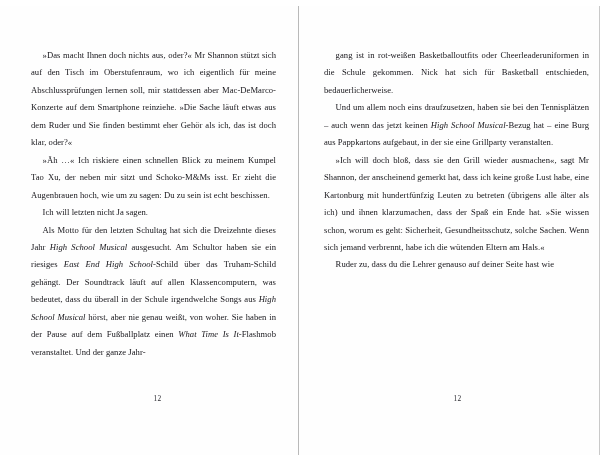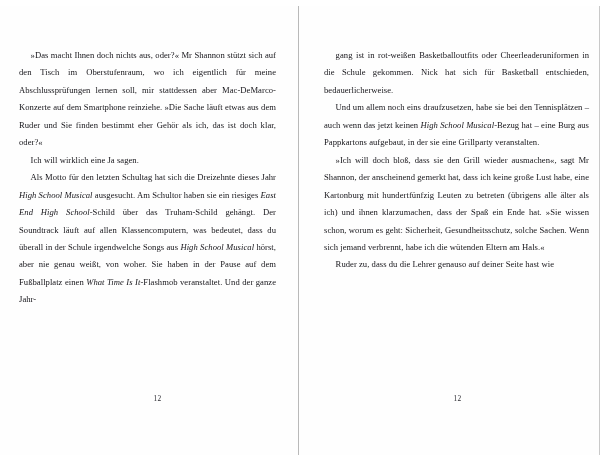--- a/index.html
+++ b/index.html
@@ -25,21 +25,21 @@
     position: relative;
     box-sizing: border-box;
     background: #fefefe;
     height: 449px;
     margin-top: 6px;
     overflow: hidden;
   }
   .page-left {
     width: 299px;
     border-right: 1px solid #b9b9b9;
-    padding: 0 22px 0 19px;
+    padding: 0 22px 0 31px;
   }
   .page-right {
     width: 301px;
     border-right: 1px solid #c9c9c9;
     padding: 0 10px 0 25px;
   }
   .page-body {
     margin-top: 41px;
   }
   p.para {
@@ -71,29 +71,30 @@
   }
 </style>
 </head>
 <body>
 
 <div class="book-spread">
 
   <div class="page page-left">
     <div class="page-body" id="left-body">
         <p class="para first"><span>»Das macht Ihnen doch nichts aus, oder?« Mr Shannon stützt sich auf den Tisch im Oberstufenraum, wo ich eigentlich für meine Abschlussprüfungen lernen soll, mir stattdessen aber Mac-DeMarco-Konzerte auf dem Smartphone reinziehe. »Die Sache läuft etwas aus dem Ruder und Sie finden bestimmt eher Gehör als ich, das ist doch klar, oder?«</span></p>
-        <p class="para"><span>Ich will wirklich eine Ja sagen.</span></p>
+        <p class="para"><span>»Äh …« Ich riskiere einen schnellen Blick zu meinem Kumpel Tao Xu, der neben mir sitzt und Schoko-M&amp;Ms isst. Er zieht die Augenbrauen hoch, wie um zu sagen: Du zu sein ist echt beschissen.</span></p>
+        <p class="para"><span>Ich will letzten nicht Ja sagen.</span></p>
         <p class="para"><span>Als Motto für den letzten Schultag hat sich die Dreizehnte dieses Jahr </span><em>High School Musical</em><span> ausgesucht. Am Schultor haben sie ein riesiges </span><em>East End High School</em><span>-Schild über das Truham-Schild gehängt. Der Soundtrack läuft auf allen Klassencomputern, was bedeutet, dass du überall in der Schule irgendwelche Songs aus </span><em>High School Musical</em><span> hörst, aber nie genau weißt, von woher. Sie haben in der Pause auf dem Fußballplatz einen </span><em>What Time Is It</em><span>-Flashmob veranstaltet. Und der ganze Jahr-</span></p>
       </div>
     <div class="page-number">12</div>
   </div>
 
   <div class="page page-right">
     <div class="page-body" id="right-body">
         <p class="para first"><span>gang ist in rot-weißen Basketballoutfits oder Cheerleaderuniformen in die Schule gekommen. Nick hat sich für Basketball entschieden, bedauerlicherweise.</span></p>
-        <p class="para"><span>Und um allem noch eins draufzusetzen, habe sie bei den Tennisplätzen – auch wenn das jetzt keinen </span><em>High School Musical</em><span>-Bezug hat – eine Burg aus Pappkartons aufgebaut, in der sie eine Grillparty veranstalten.</span></p>
+        <p class="para"><span>Und um allem noch eins draufzusetzen, haben sie bei den Tennisplätzen – auch wenn das jetzt keinen </span><em>High School Musical</em><span>-Bezug hat – eine Burg aus Pappkartons aufgebaut, in der sie eine Grillparty veranstalten.</span></p>
         <p class="para"><span>»Ich will doch bloß, dass sie den Grill wieder ausmachen«, sagt Mr Shannon, der anscheinend gemerkt hat, dass ich keine große Lust habe, eine Kartonburg mit hundertfünfzig Leuten zu betreten (übrigens alle älter als ich) und ihnen klarzumachen, dass der Spaß ein Ende hat. »Sie wissen schon, worum es geht: Sicherheit, Gesundheitsschutz, solche Sachen. Wenn sich jemand verbrennt, habe ich die wütenden Eltern am Hals.«</span></p>
         <p class="para"><span>Ruder zu, dass du die Lehrer genauso auf deiner Seite hast wie</span></p>
       </div>
     <div class="page-number">12</div>
   </div>
 
 </div>
 
 </body></html>

